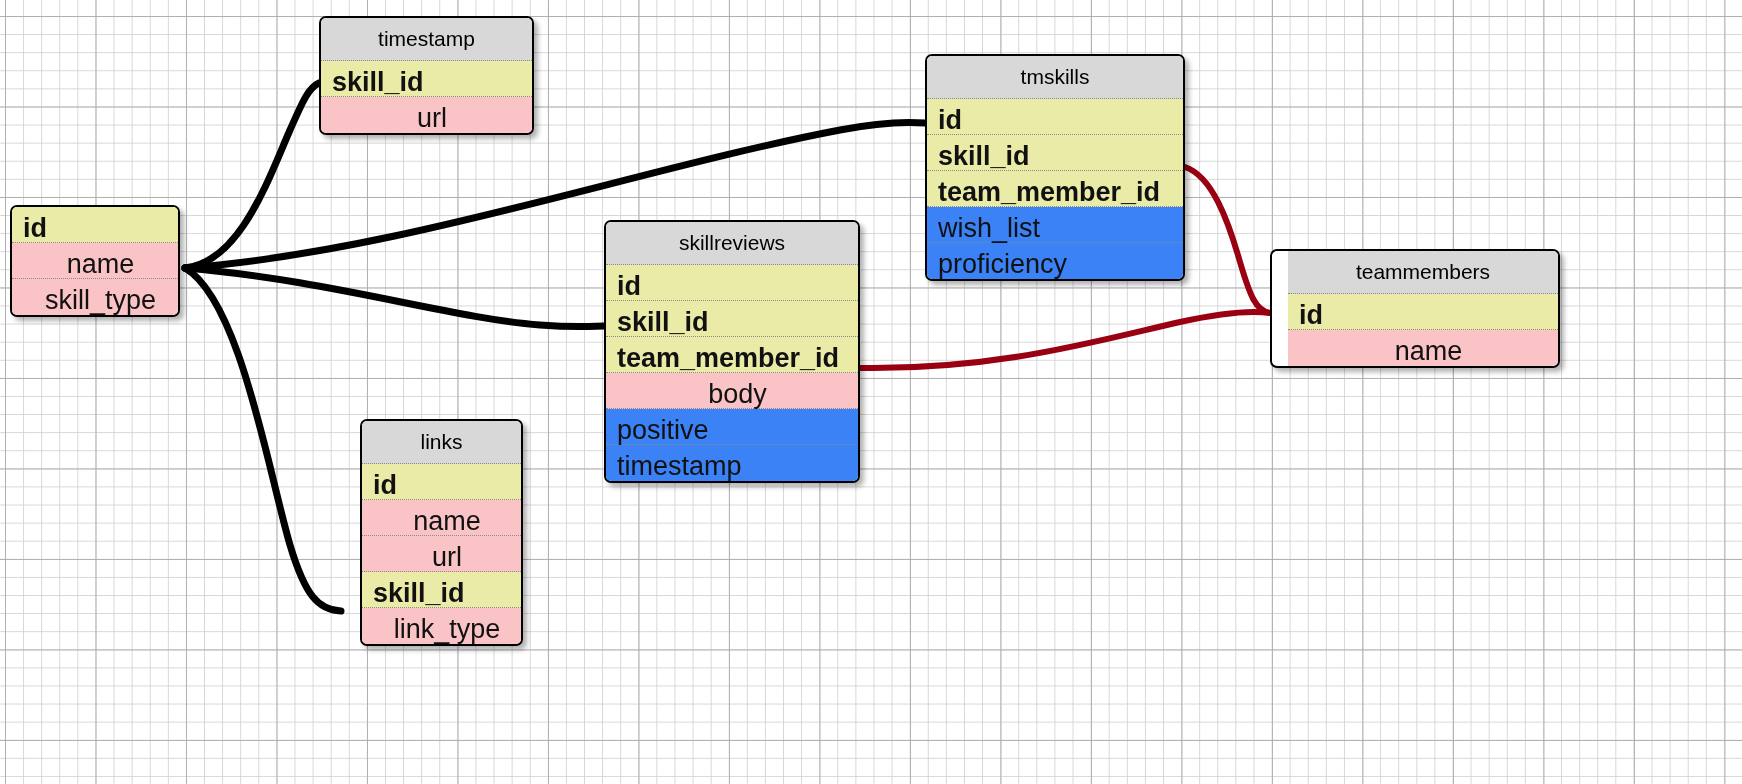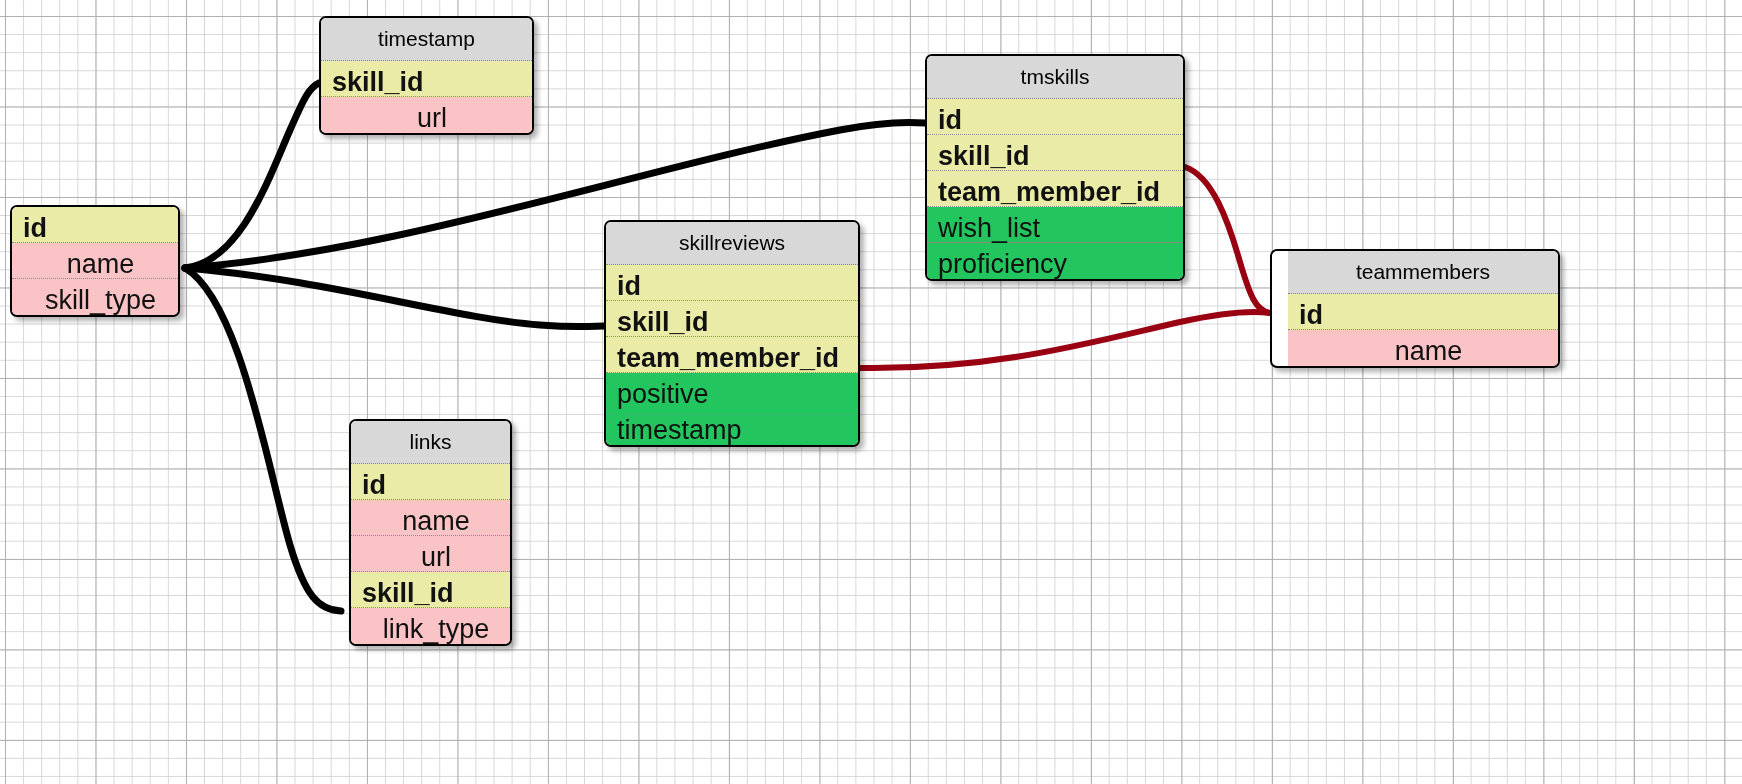--- a/index.html
+++ b/index.html
@@ -62,21 +62,21 @@
     border-bottom: 1px dotted #8a8a8a;
     white-space: nowrap;
     box-sizing: border-box;
   }
   .attr:last-child { border-bottom: none; }
   .attr.key {
     background: #ebeba8;
     font-weight: bold;
   }
   .attr.plainY {
-    background: #22c55e;
+    background: #3b82f6;
     font-weight: normal;
   }
   .attr.field {
     background: #fac3c6;
     font-weight: normal;
     text-align: center;
   }
 </style>
 </head>
 <body>
@@ -119,25 +119,26 @@
     <div class="attr key">team_member_id</div>
     <div class="attr plainY">wish_list</div>
     <div class="attr plainY">proficiency</div>
   </div>
 
   <div class="entity" style="left:604px; top:220px; width:256px;">
     <div class="entity-title">skillreviews</div>
     <div class="attr key">id</div>
     <div class="attr key">skill_id</div>
     <div class="attr key">team_member_id</div>
+    <div class="attr field">body</div>
     <div class="attr plainY">positive</div>
     <div class="attr plainY">timestamp</div>
   </div>
 
-  <div class="entity" style="left:349px; top:419px; width:163px;">
+  <div class="entity" style="left:360px; top:419px; width:163px;">
     <div class="entity-title">links</div>
     <div class="attr key">id</div>
     <div class="attr field">name</div>
     <div class="attr field">url</div>
     <div class="attr key">skill_id</div>
     <div class="attr field">link_type</div>
   </div>
 
   <div class="entity" style="left:1270px; top:249px; width:290px;padding-left:16px;">
     <div class="entity-title">teammembers</div>

